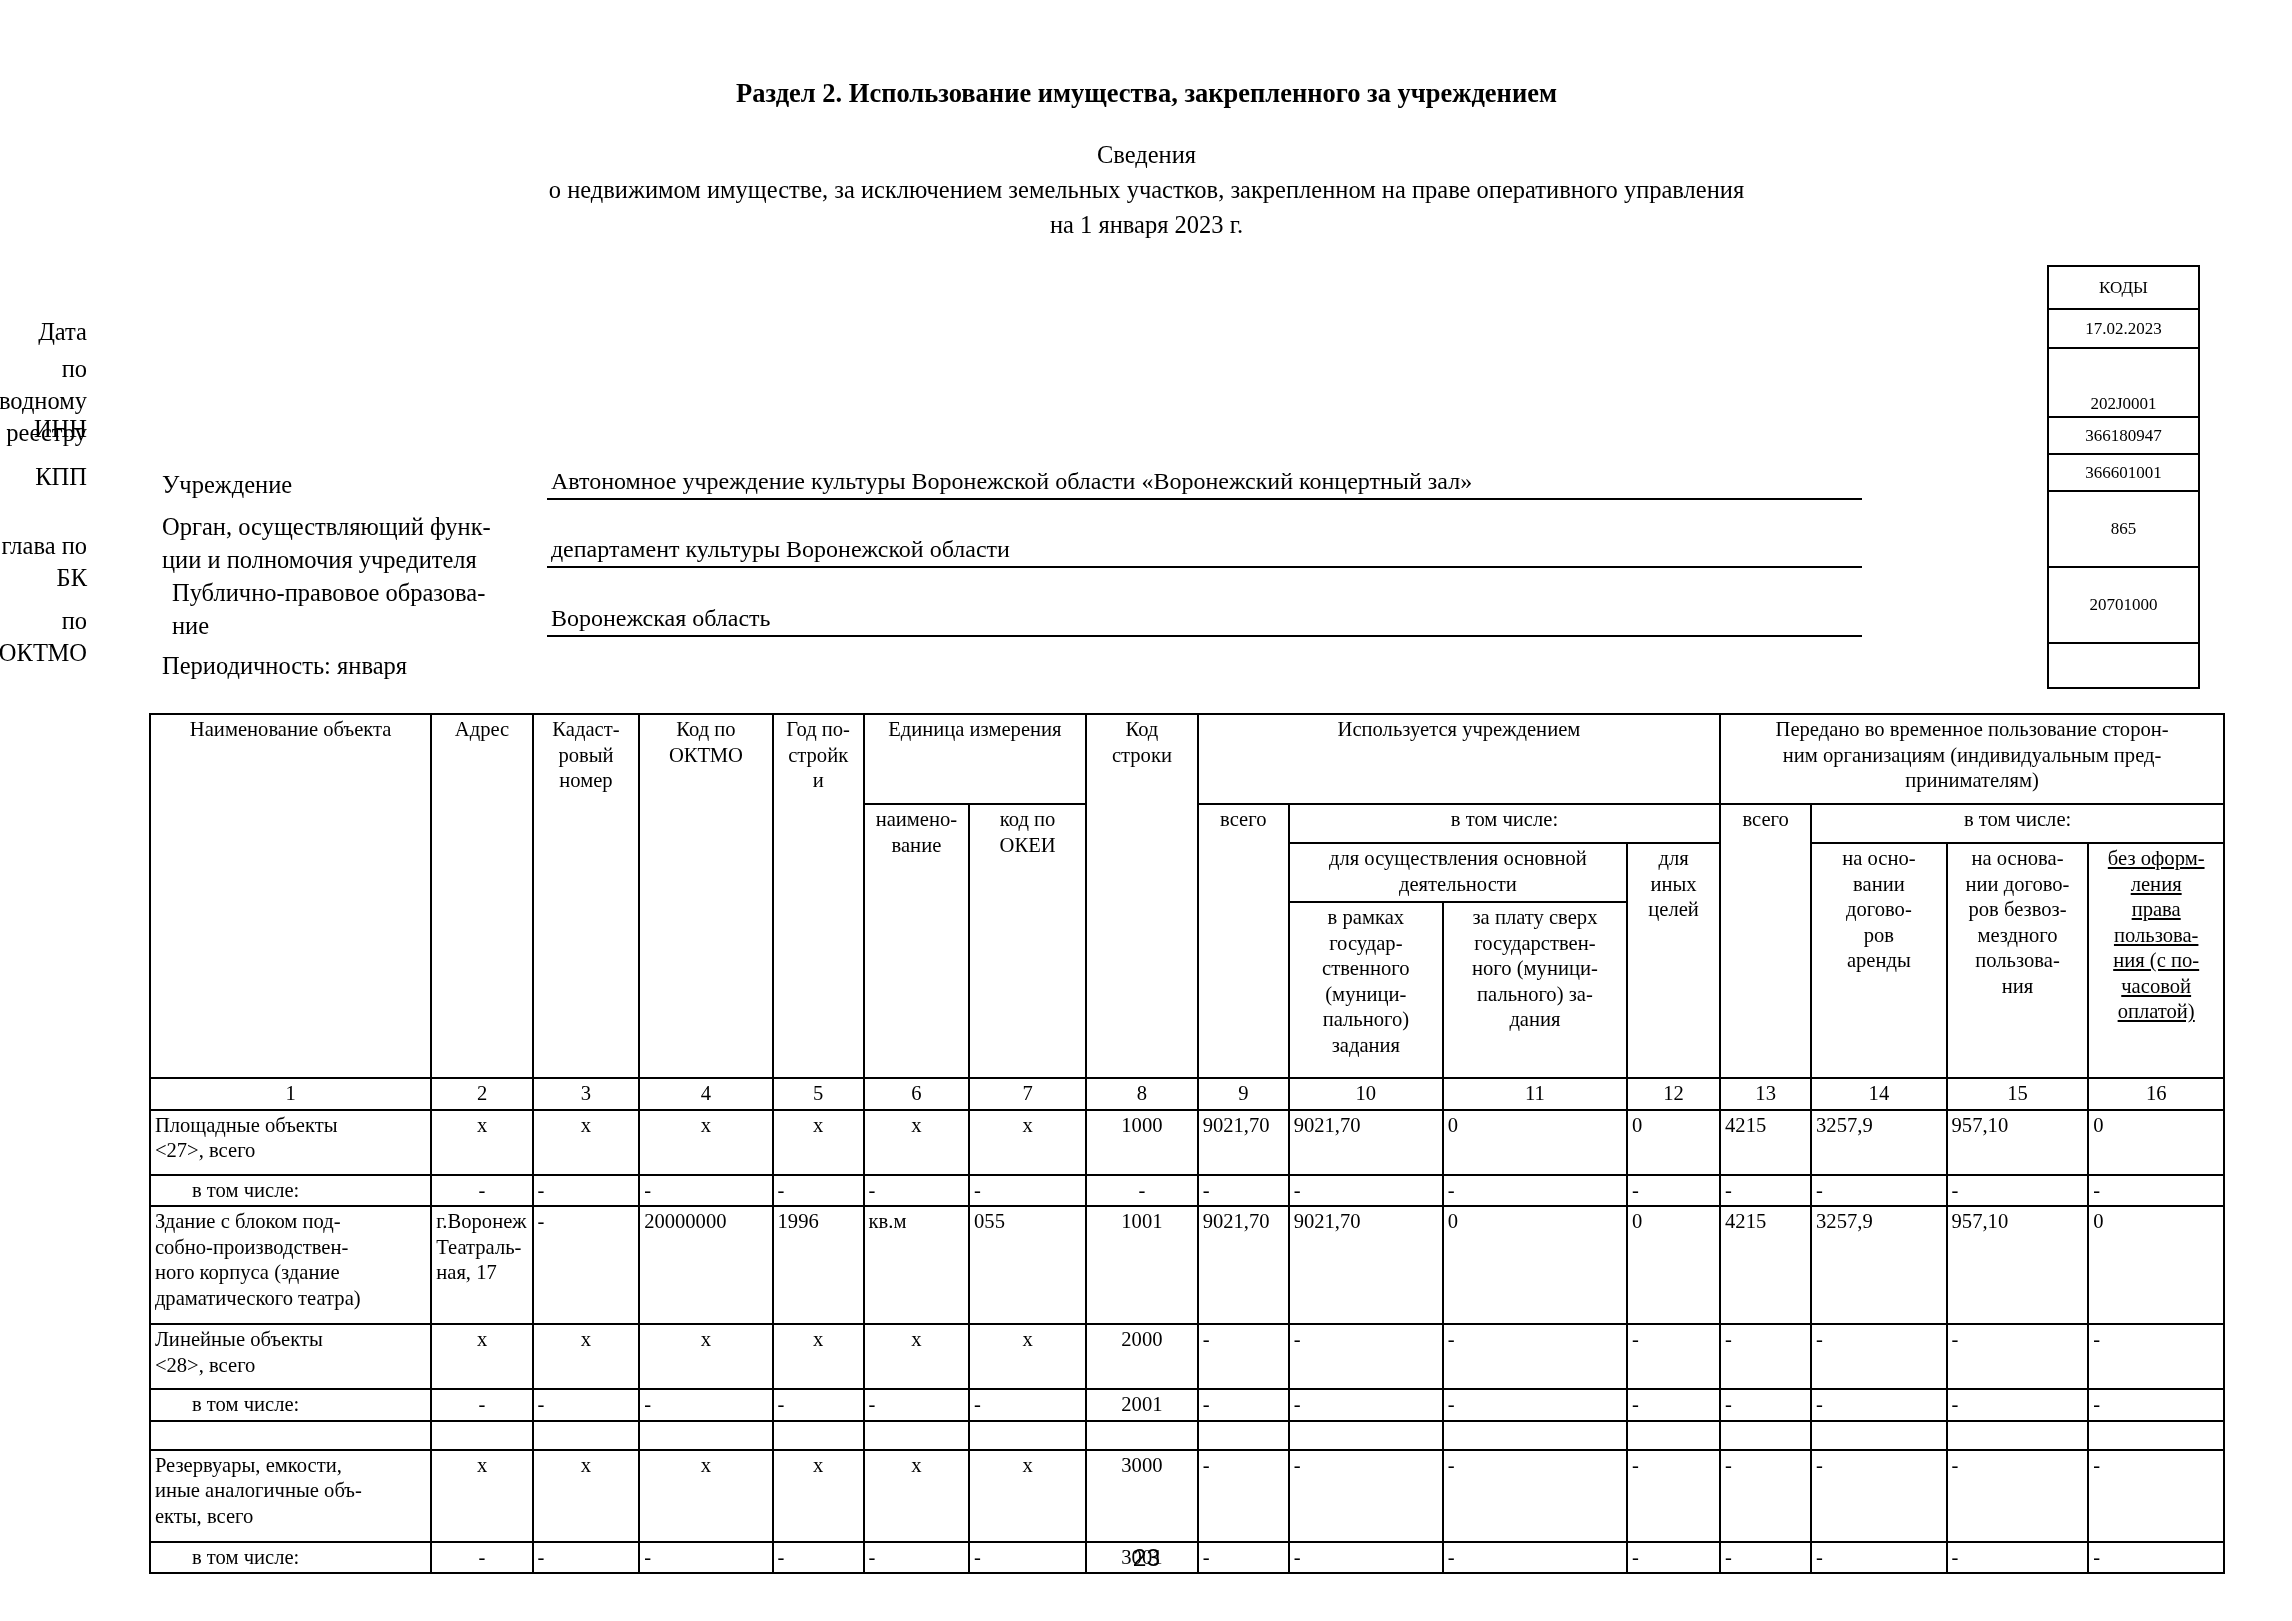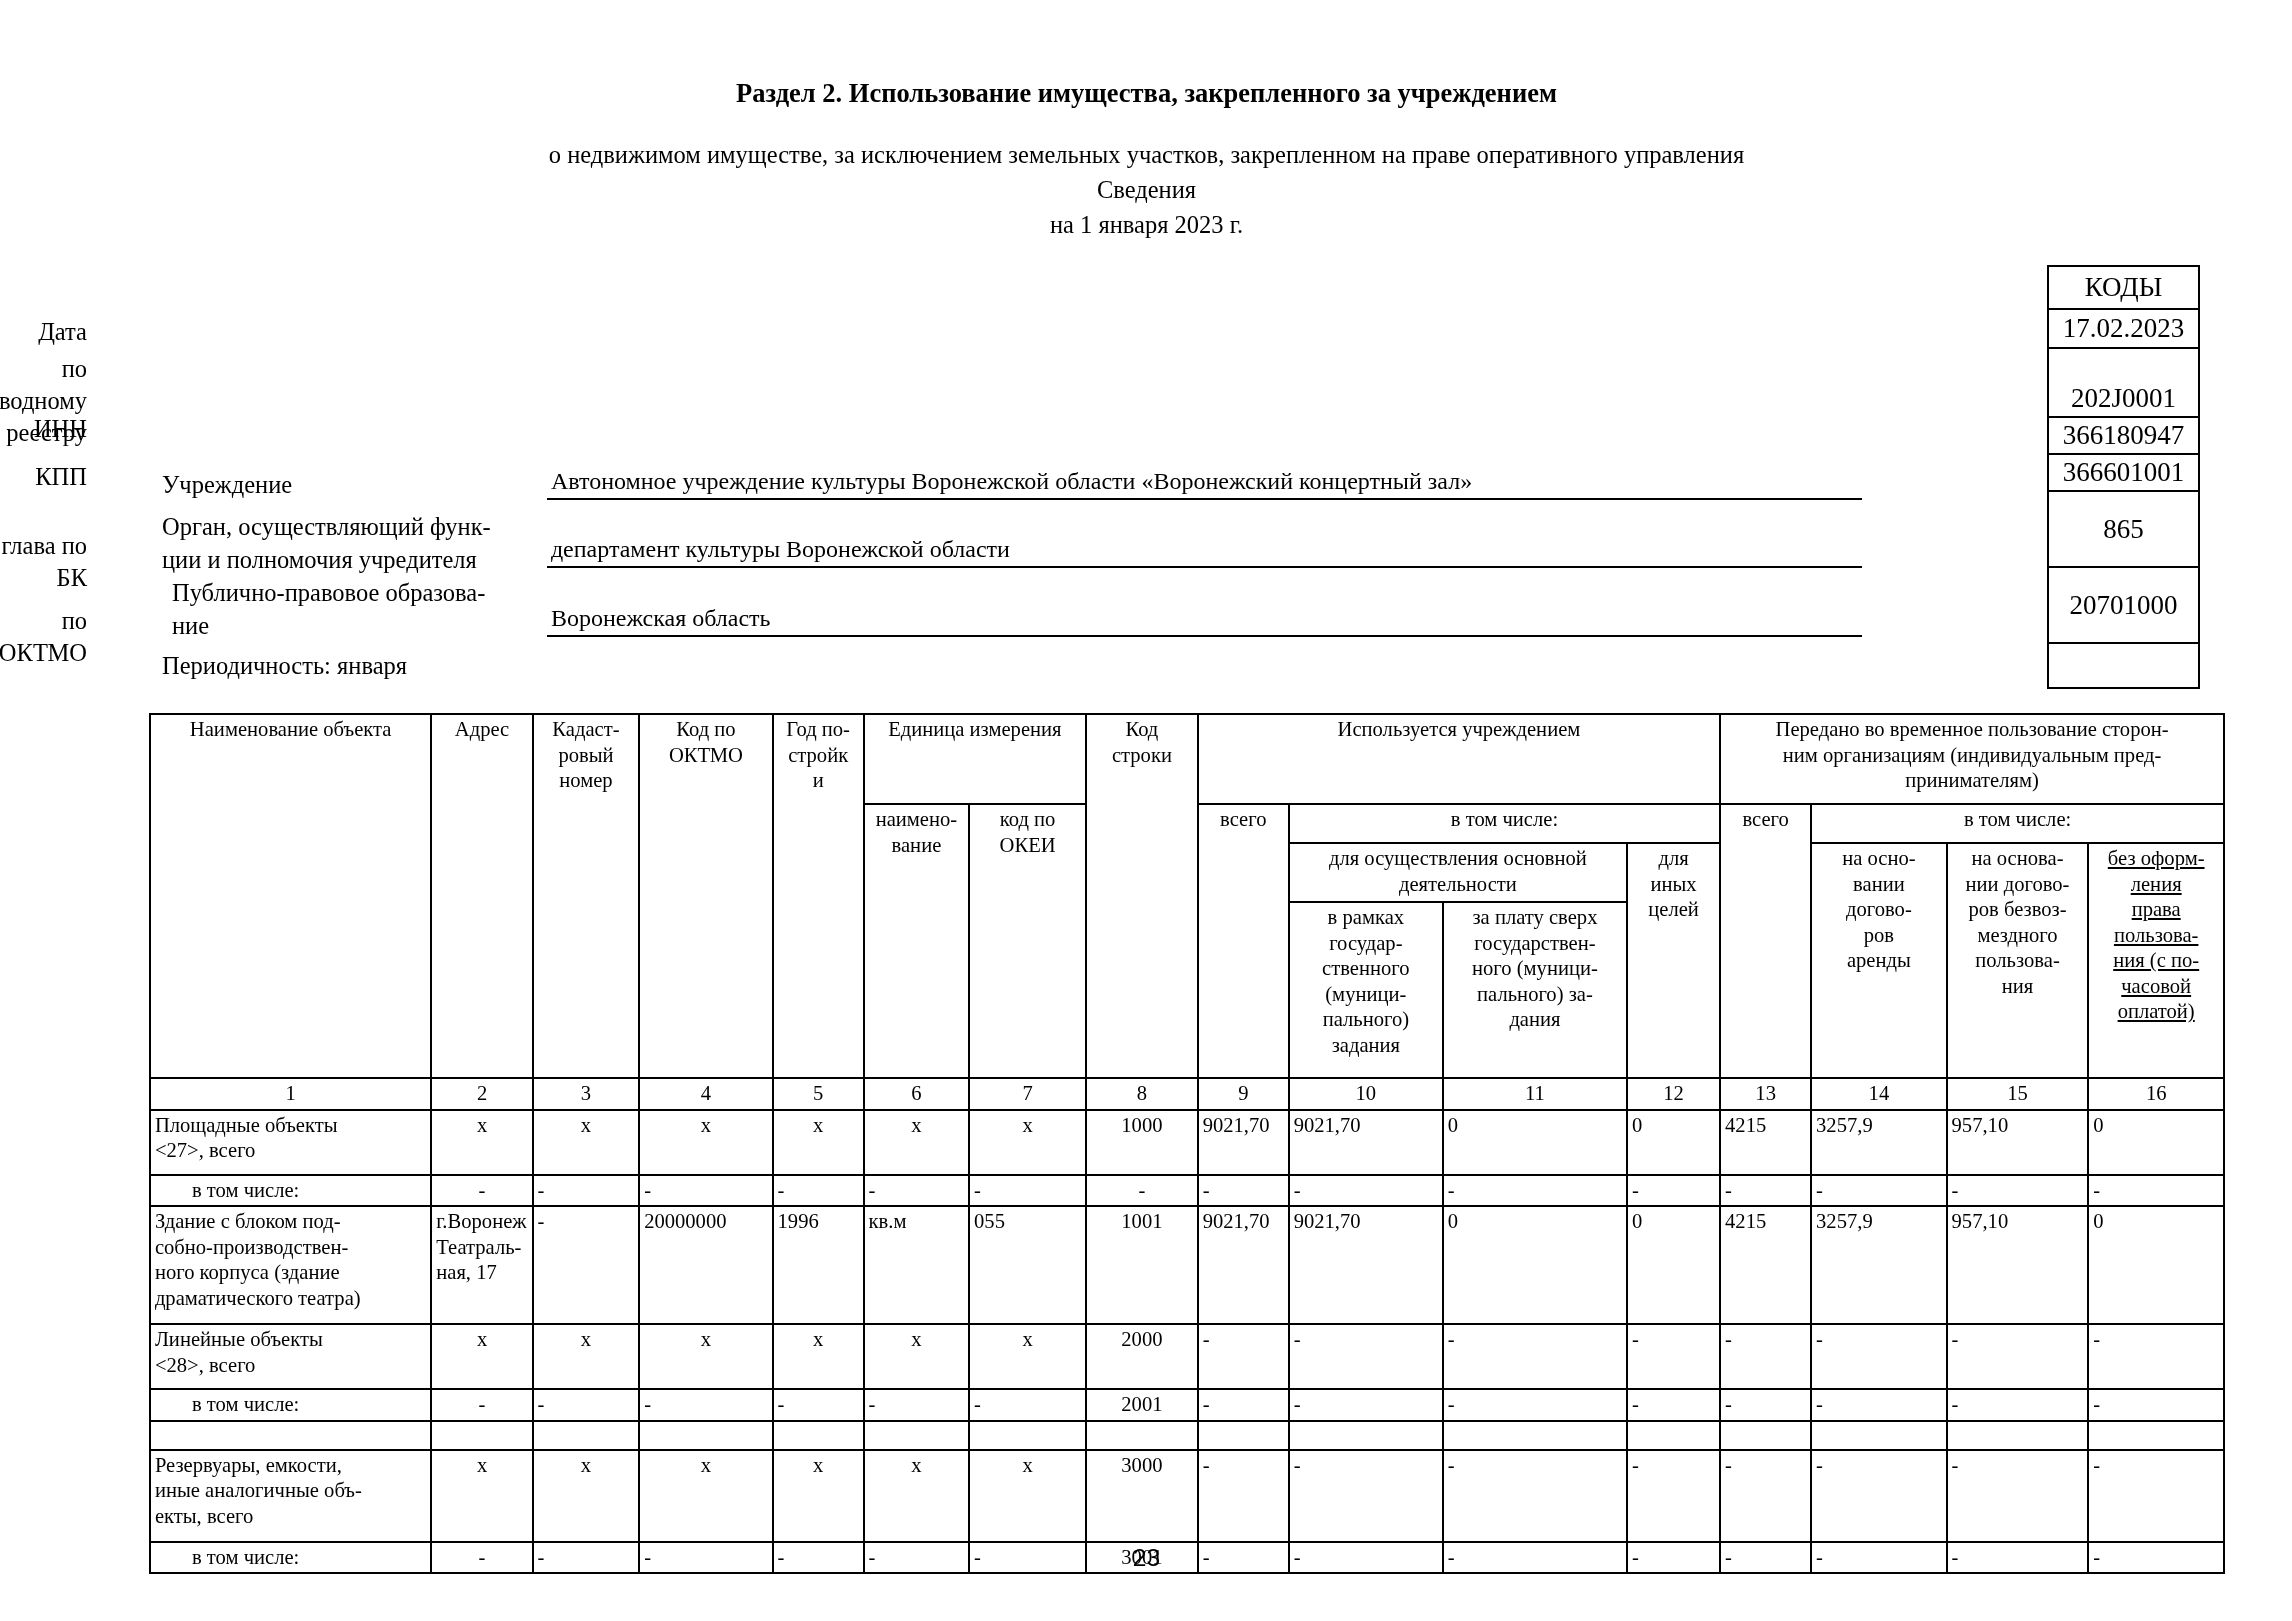--- a/index.html
+++ b/index.html
@@ -47,21 +47,21 @@
     left: 2047px;
     top: 265px;
     width: 153px;
     border: 2px solid #000;
     border-bottom: none;
     box-sizing: border-box;
   }
   .codes-row {
     border-bottom: 2px solid #000;
     text-align: center;
-    font-size: 27px;
+    font-size: 17px;
     box-sizing: border-box;
     display: flex;
     align-items: center;
     justify-content: center;
   }
   .codes-row.h-header { height: 43px; }
   .codes-row.h-date   { height: 39px; }
   .codes-row.h-svod   { height: 69px; align-items: flex-end; padding-bottom: 2px; }
   .codes-row.h-inn    { height: 37px; }
   .codes-row.h-kpp    { height: 37px; }
@@ -141,22 +141,22 @@
   }
 </style>
 </head>
 <body>
 
 <div class="page">
 
   <div class="doc-title">Раздел 2. Использование имущества, закрепленного за учреждением</div>
 
   <div class="subtitle-block">
+    <div>Сведения</div>
     <div>о недвижимом имуществе, за исключением земельных участков, закрепленном на праве оперативного управления</div>
-    <div>Сведения</div>
     <div>на 1 января 2023 г.</div>
   </div>
 
   <div class="codes-box">
     <div class="codes-row h-header">КОДЫ</div>
     <div class="codes-row h-date">17.02.2023</div>
     <div class="codes-row h-svod">202J0001</div>
     <div class="codes-row h-inn">366180947</div>
     <div class="codes-row h-kpp">366601001</div>
     <div class="codes-row h-bk">865</div>

